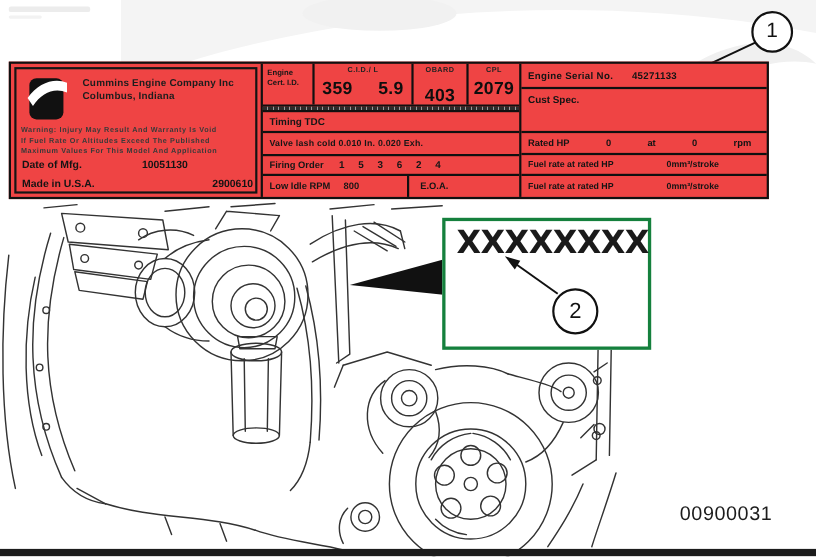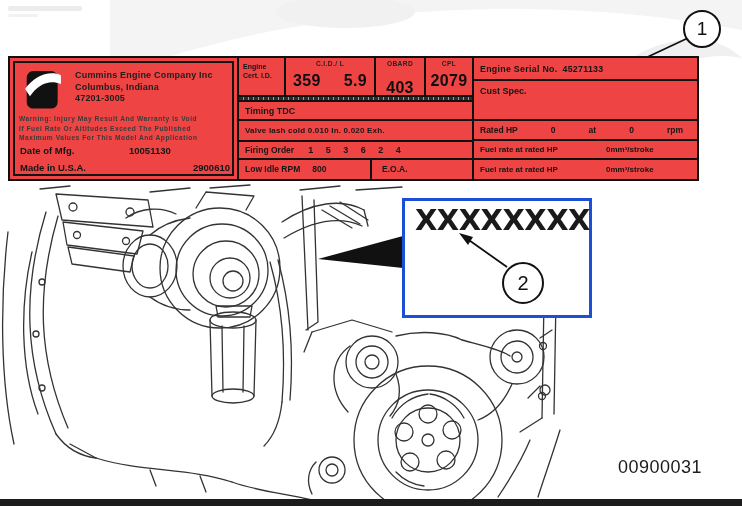--- a/index.html
+++ b/index.html
@@ -46,36 +46,36 @@
   .m-firing{height:18px;font-size:8.5px;padding-left:6px;}
   .m-firing .nums{margin-left:14px;white-space:pre;font-size:9px;}
   .m-low{height:20px;border-bottom:none;padding:0;}
   .low-left{width:133px;height:100%;border-right:2px solid #101010;display:flex;align-items:center;
             font-size:8.5px;padding-left:6px;}
   .low-left .v{margin-left:12px;}
   .low-right{flex:1;display:flex;align-items:center;font-size:8.5px;padding-left:10px;}
 
   .p-right{flex:1;height:100%;border-left:2px solid #101010;display:flex;flex-direction:column;font-weight:700;}
   .rrow{border-bottom:2px solid #101010;display:flex;align-items:center;color:#141414;}
-  .r-serial{height:24px;font-size:8.8px;padding-left:6px;letter-spacing:.3px;}
+  .r-serial{height:24px;font-size:8.8px;padding-left:6px;letter-spacing:.3px;gap:12px;}
   .r-serial .v{margin-left:5px;}
   .r-cust{height:40px;font-size:9px;align-items:flex-start;padding:5px 0 0 6px;}
   .r-hp{height:21px;font-size:8.5px;justify-content:space-between;padding:0 14px 0 6px;}
   .r-fr{height:19px;font-size:8px;}
   .r-fr .k{width:132px;padding-left:6px;}
   .r-fr2{height:20px;border-bottom:none;}
 
   
   .co-circle{border:2.5px solid #111;border-radius:50%;background:#fff;display:flex;
              align-items:center;justify-content:center;font-size:19px;color:#111;}
   .co1{left:683px;top:10px;width:34px;height:34px;}
   .co2{left:502px;top:262px;width:38px;height:38px;border-width:2px;font-size:20px;}
 
   
-  .xbox{left:402px;top:198px;width:184px;height:114px;background:#fff;border:3px solid #1d4ed8;}
+  .xbox{left:402px;top:198px;width:184px;height:114px;background:#fff;border:3px solid #15803d;}
   .xtext{position:absolute;left:10px;top:2px;font-size:29px;font-weight:600;letter-spacing:-0.5px;
          color:#1a1a1a;font-family:"DejaVu Sans","Liberation Sans",sans-serif;white-space:nowrap;}
 
   
   .fignum{left:618px;top:457px;font-size:18px;letter-spacing:.5px;color:#1c1c1c;
           font-family:"Liberation Sans","DejaVu Sans",sans-serif;}
   .botbar{left:0;top:499px;width:742px;height:7px;background:#1c1c1c;}
 </style>
 </head>
 <body>
@@ -204,21 +204,20 @@
 
     <div class="p-left">
       <div class="p-left-inner">
         <svg class="logo" width="44" height="44" viewBox="0 0 44 54">
           <rect x="2" y="5" width="38" height="46" rx="8" fill="#111"></rect>
           <path d="M0,27 C12,10 30,4 44,10 L44,21 C30,15 16,21 6,36 Z" fill="#fff"></path>
         </svg>
         <div class="addr">
           <div>Cummins Engine Company Inc</div>
           <div>Columbus, Indiana</div>
-          <div>47201-3005</div>
         </div>
         <div class="warn">
           <div>Warning: Injury May Result And Warranty Is Void</div>
           <div>If Fuel Rate Or Altitudes Exceed The Published</div>
           <div>Maximum Values For This Model And Application</div>
         </div>
         <div class="kv kv-mfg">
           <span class="k">Date of Mfg.</span>
           <span class="v">10051130</span>
         </div>

